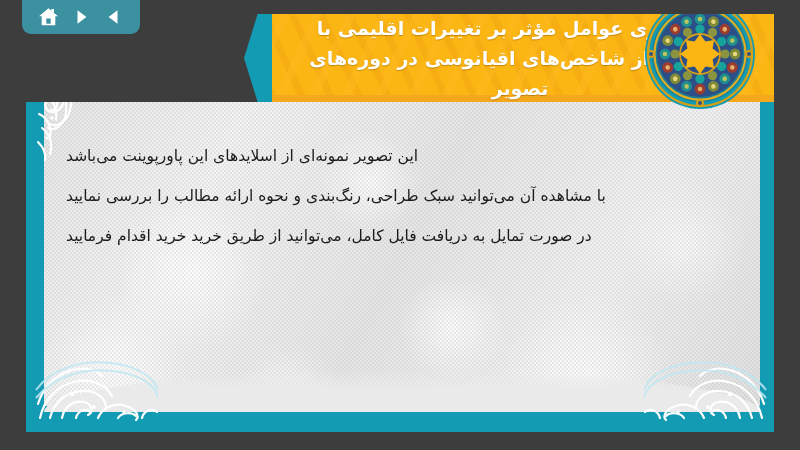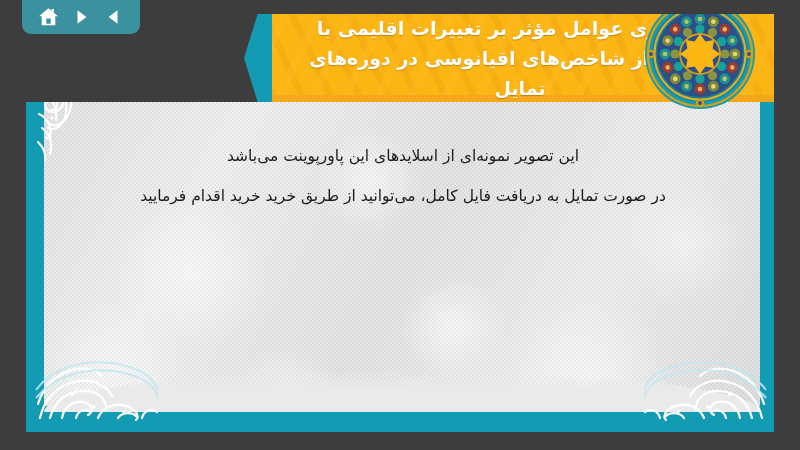--- a/index.html
+++ b/index.html
@@ -208,21 +208,21 @@
     z-index: 20;
     direction: rtl;
     text-align: center;
   }
   .body-line {
     color: #1b1b1b;
     font-size: 15.5px;
     line-height: 40px;
     direction: rtl;
     white-space: nowrap;
-    text-align: center;
+    text-align: left;
   }
 </style>
 </head>
 <body>
 
 <div id="viewer">
 
   <div id="navbar">
     <div class="navbtn">
       <span>
@@ -331,21 +331,21 @@
     <div id="title-banner">
       <div id="banner-dark"></div>
       <div id="banner-arrow"></div>
       <div id="banner-yellow">
         <div id="banner-yellow-shade"></div>
       </div>
 
       <div id="title-text">
         <div class="title-line">مدل‌سازی عوامل مؤثر بر تغییرات اقلیمی با</div>
         <div class="title-line">استفاده از شاخص‌های اقیانوسی در دوره‌های</div>
-        <div class="title-line">تمایل</div>
+        <div class="title-line">تصویر</div>
       </div>
 
       <div id="medallion">
         <svg width="112" height="112" viewBox="0 0 112 112" aria-hidden="true">
           <circle cx="56" cy="56" r="55" fill="#139bb4"></circle>
           <circle cx="56" cy="56" r="52" fill="none" stroke="#d4a017" stroke-width="2.4"></circle>
           <circle cx="56" cy="56" r="48" fill="#1a7f94"></circle>
           <circle cx="56" cy="56" r="45.5" fill="none" stroke="#e0ae25" stroke-width="2"></circle>
           <circle cx="56" cy="56" r="43" fill="#2b4f86"></circle>
 
@@ -476,17 +476,18 @@
             <circle cx="56" cy="105" r="1.9"></circle>
             <circle cx="7" cy="56" r="1.9"></circle>
             <circle cx="105" cy="56" r="1.9"></circle>
           </g>
         </svg>
       </div>
     </div>
 
     <div id="body-text">
       <div class="body-line">این تصویر نمونه‌ای از اسلایدهای این پاورپوینت می‌باشد</div>
+      <div class="body-line">با مشاهده آن می‌توانید سبک طراحی، رنگ‌بندی و نحوه ارائه مطالب را بررسی نمایید</div>
       <div class="body-line">در صورت تمایل به دریافت فایل کامل، می‌توانید از طریق خرید خرید اقدام فرمایید</div>
     </div>
 
   </div>
 </div>
 
 </body></html>

